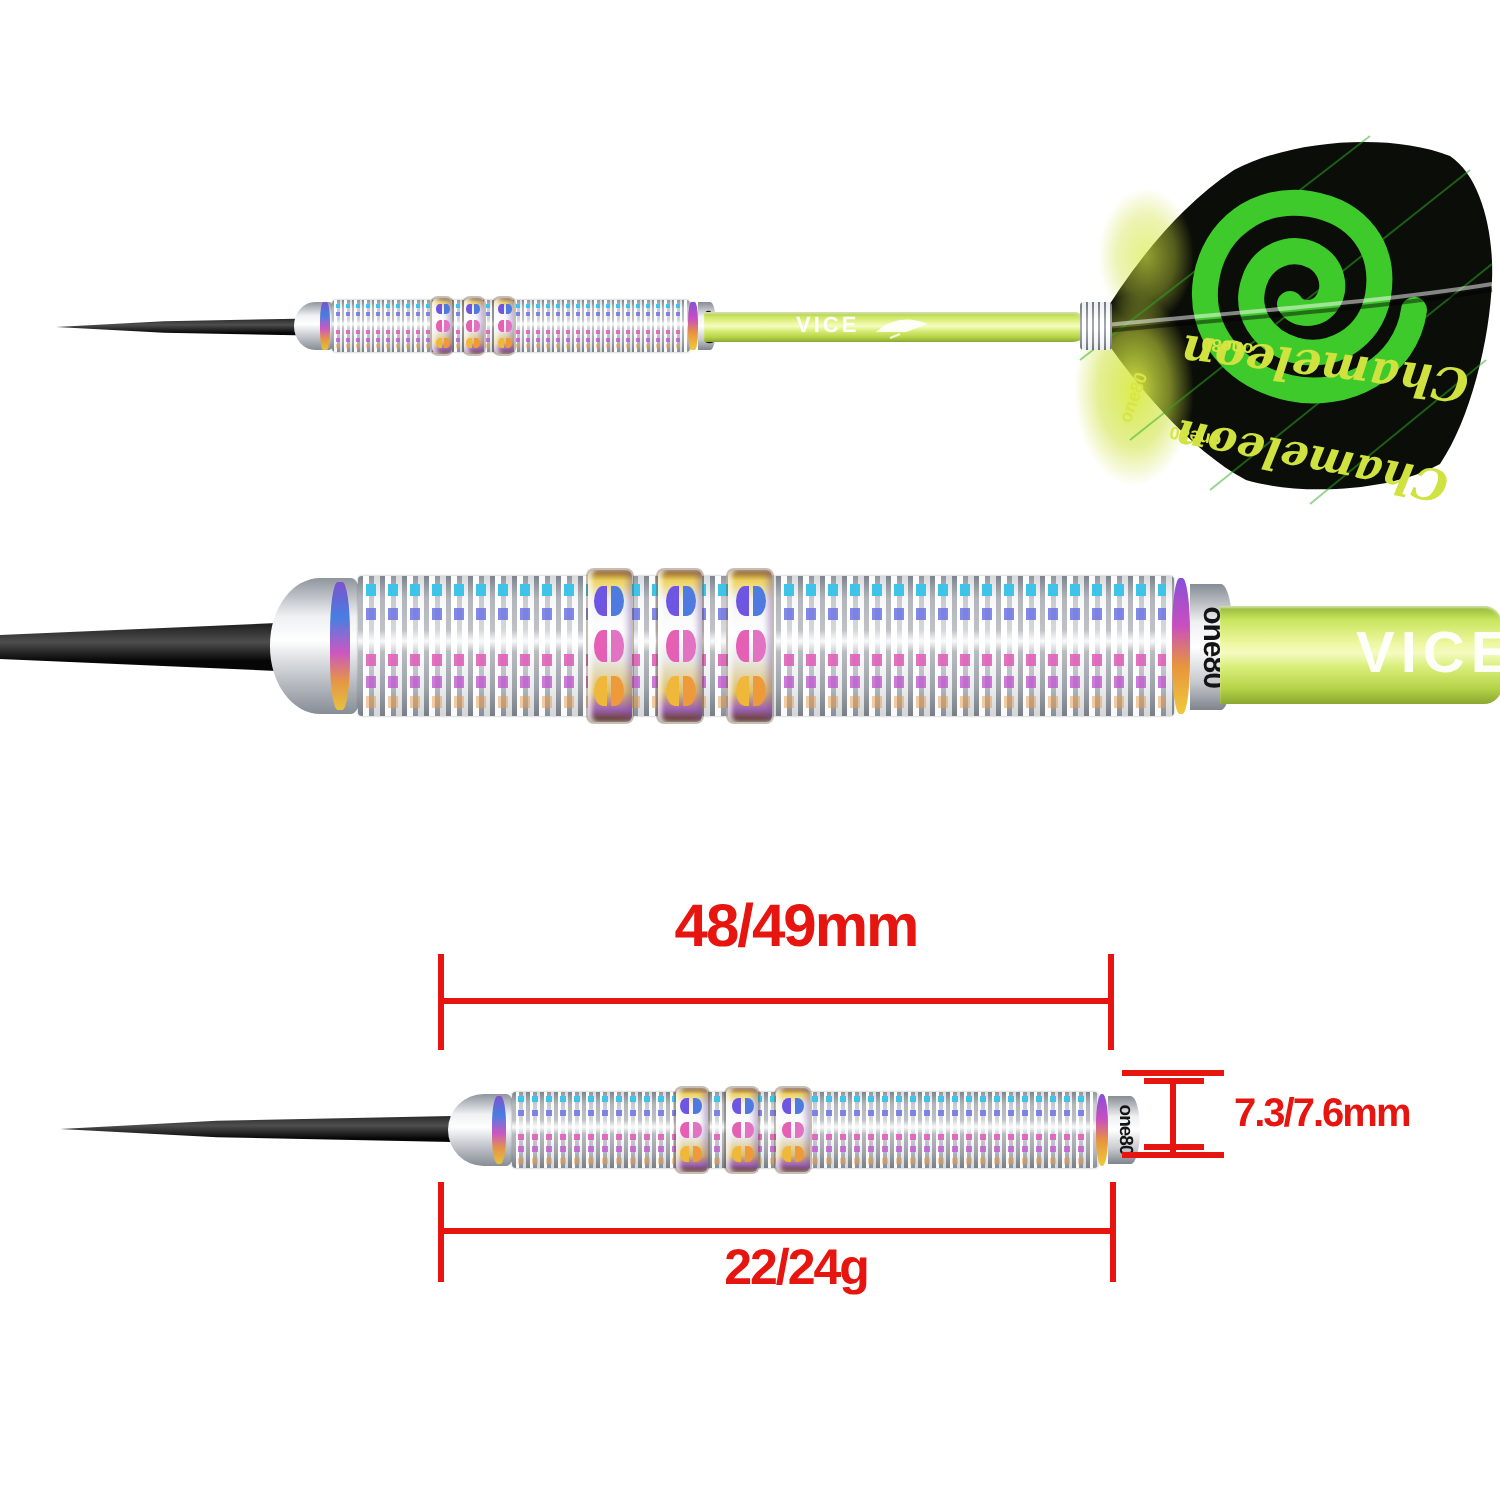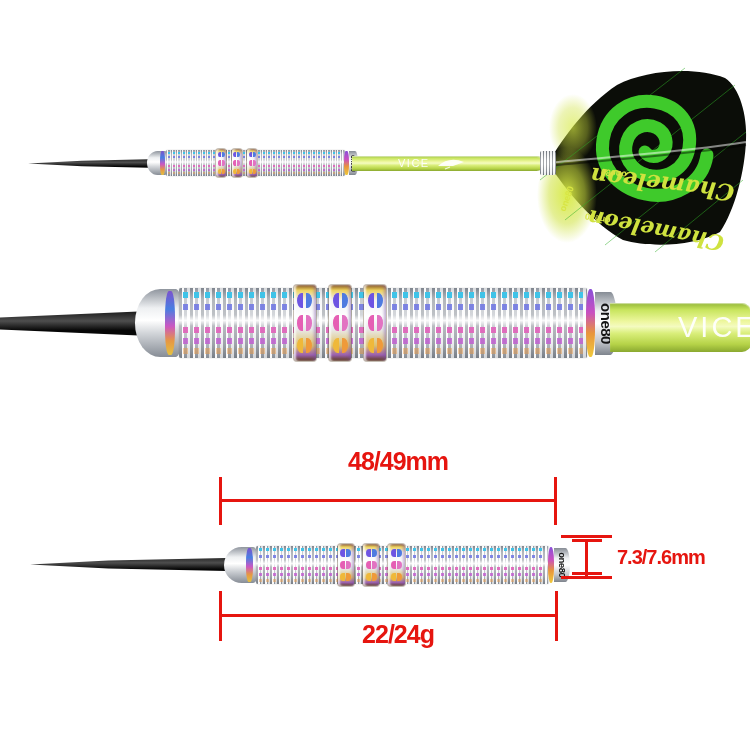--- a/index.html
+++ b/index.html
@@ -51,21 +51,21 @@
     display:flex;align-items:center;justify-content:center;
     background:linear-gradient(180deg,#868c95,#eef0f2 30%,#ffffff 50%,#c6c9ce 78%,#7e848d);
     border-radius:0 30% 30% 0/0 50% 50% 0;}
   .one80{transform:rotate(90deg);font-weight:bold;color:#141414;font-size:var(--capfs);
     letter-spacing:-.5px;white-space:nowrap;line-height:1;}
 
   
   .shaft{position:absolute;border-radius:0 9px 9px 0;display:flex;align-items:center;
     background:linear-gradient(180deg,#93b637 0%,#c8e55e 14%,#eef7a0 38%,#f4fbc0 48%,#d9ee7a 62%,#b6d348 84%,#8aa830 100%);
     box-shadow:inset 0 1px 1px rgba(255,255,255,.55);}
-  .vice{color:rgba(255,255,255,.93);font-weight:normal;letter-spacing:1.5px;line-height:1;}
+  .vice{color:rgba(255,255,255,.93);font-weight:bold;letter-spacing:1.5px;line-height:1;}
 
   
   .collar{position:absolute;border-radius:2px;
     background:
       repeating-linear-gradient(90deg,rgba(90,95,102,.55) 0 1px,rgba(255,255,255,.85) 1px 3px),
       linear-gradient(180deg,#8e949c,#f8f9fa 40%,#ffffff 55%,#b9bdc3 85%,#7e848c);}
 
   .flight{position:absolute;}
 
   
@@ -214,21 +214,21 @@
           <i class="slot s-m"></i>
           <i class="slot s-b"></i>
       </div>
     </div>
     <div class="b-endring"></div>
     <div class="b-cap">
       <span class="one80">one80</span>
     </div>
   </div>
 
-  <div class="dim-label center200" style="left:298px;top:447px;font-size:25px;">48/49mm</div>
+  <div class="dim-label center200" style="left:298px;top:447px;font-size:30px;">48/49mm</div>
   <div class="dim" style="left:220px;top:499px;width:336px;height:2.5px;"></div>
   <div class="dim" style="left:219px;top:477px;width:2.5px;height:48px;"></div>
   <div class="dim" style="left:554px;top:477px;width:2.5px;height:48px;"></div>
 
   <div class="dim" style="left:561px;top:535px;width:51px;height:2.5px;"></div>
   <div class="dim" style="left:561px;top:576px;width:51px;height:2.5px;"></div>
   <div class="dim" style="left:585px;top:539px;width:2.5px;height:37px;"></div>
   <div class="dim" style="left:572px;top:539px;width:30px;height:2.5px;"></div>
   <div class="dim" style="left:572px;top:572px;width:30px;height:2.5px;"></div>
   <div class="dim-label" style="left:617px;top:546px;font-size:20px;">7.3/7.6mm</div>

